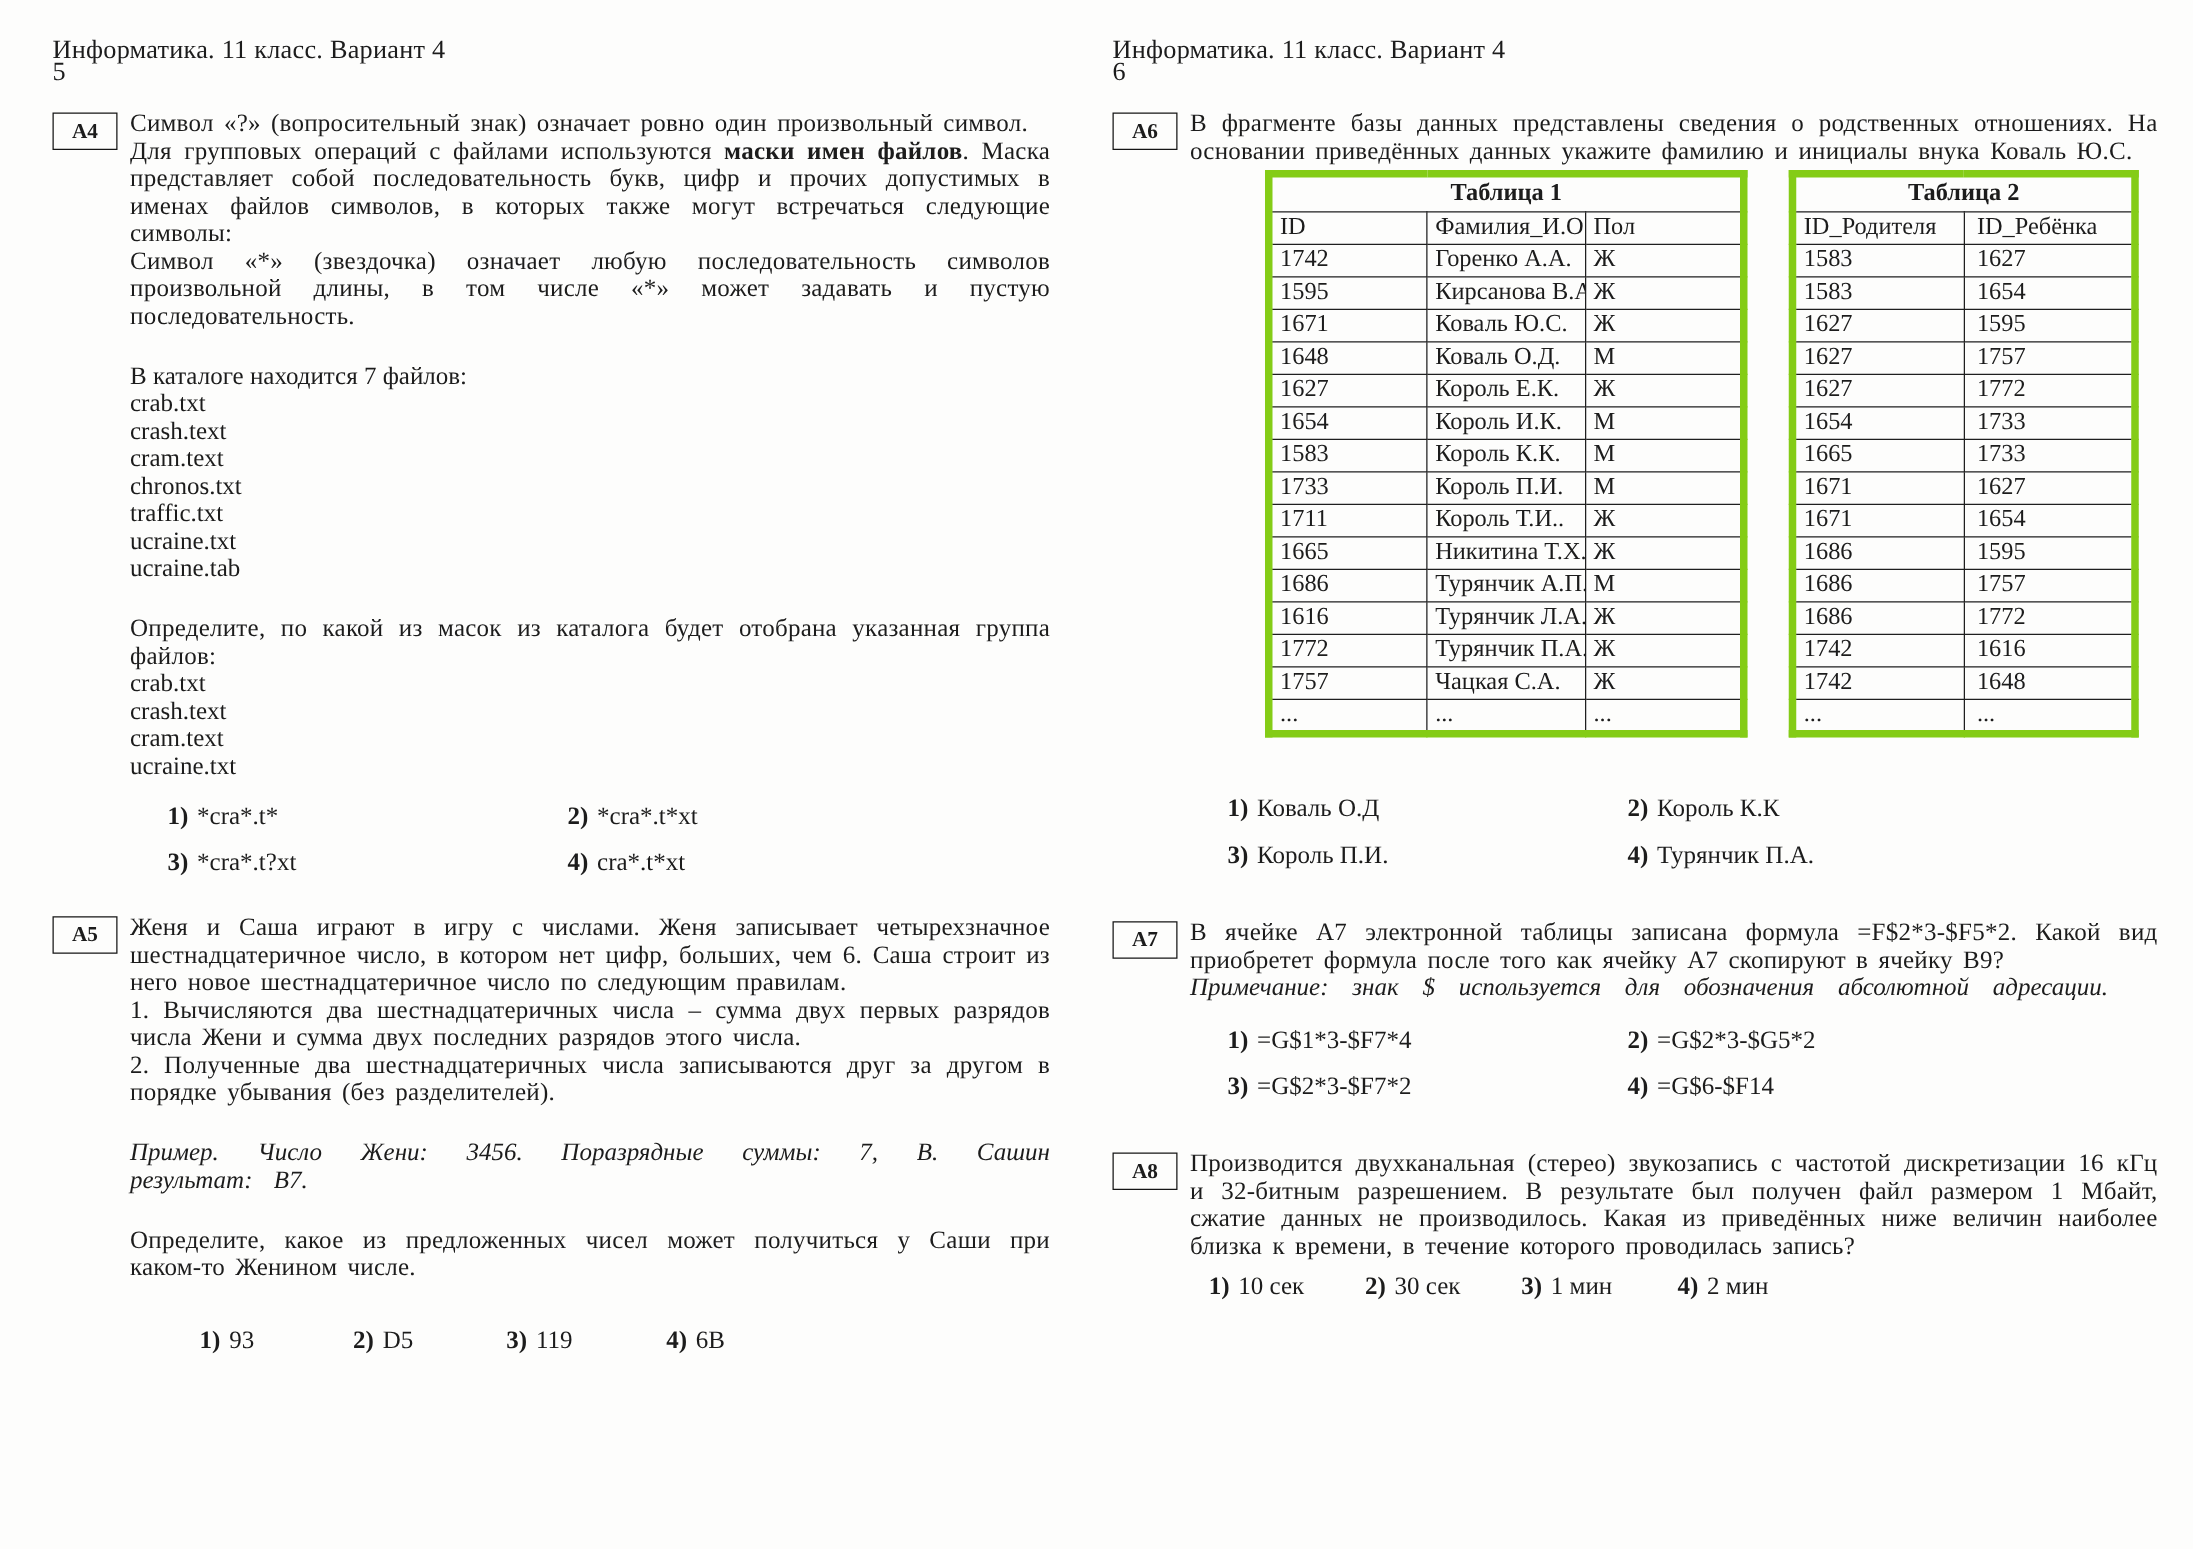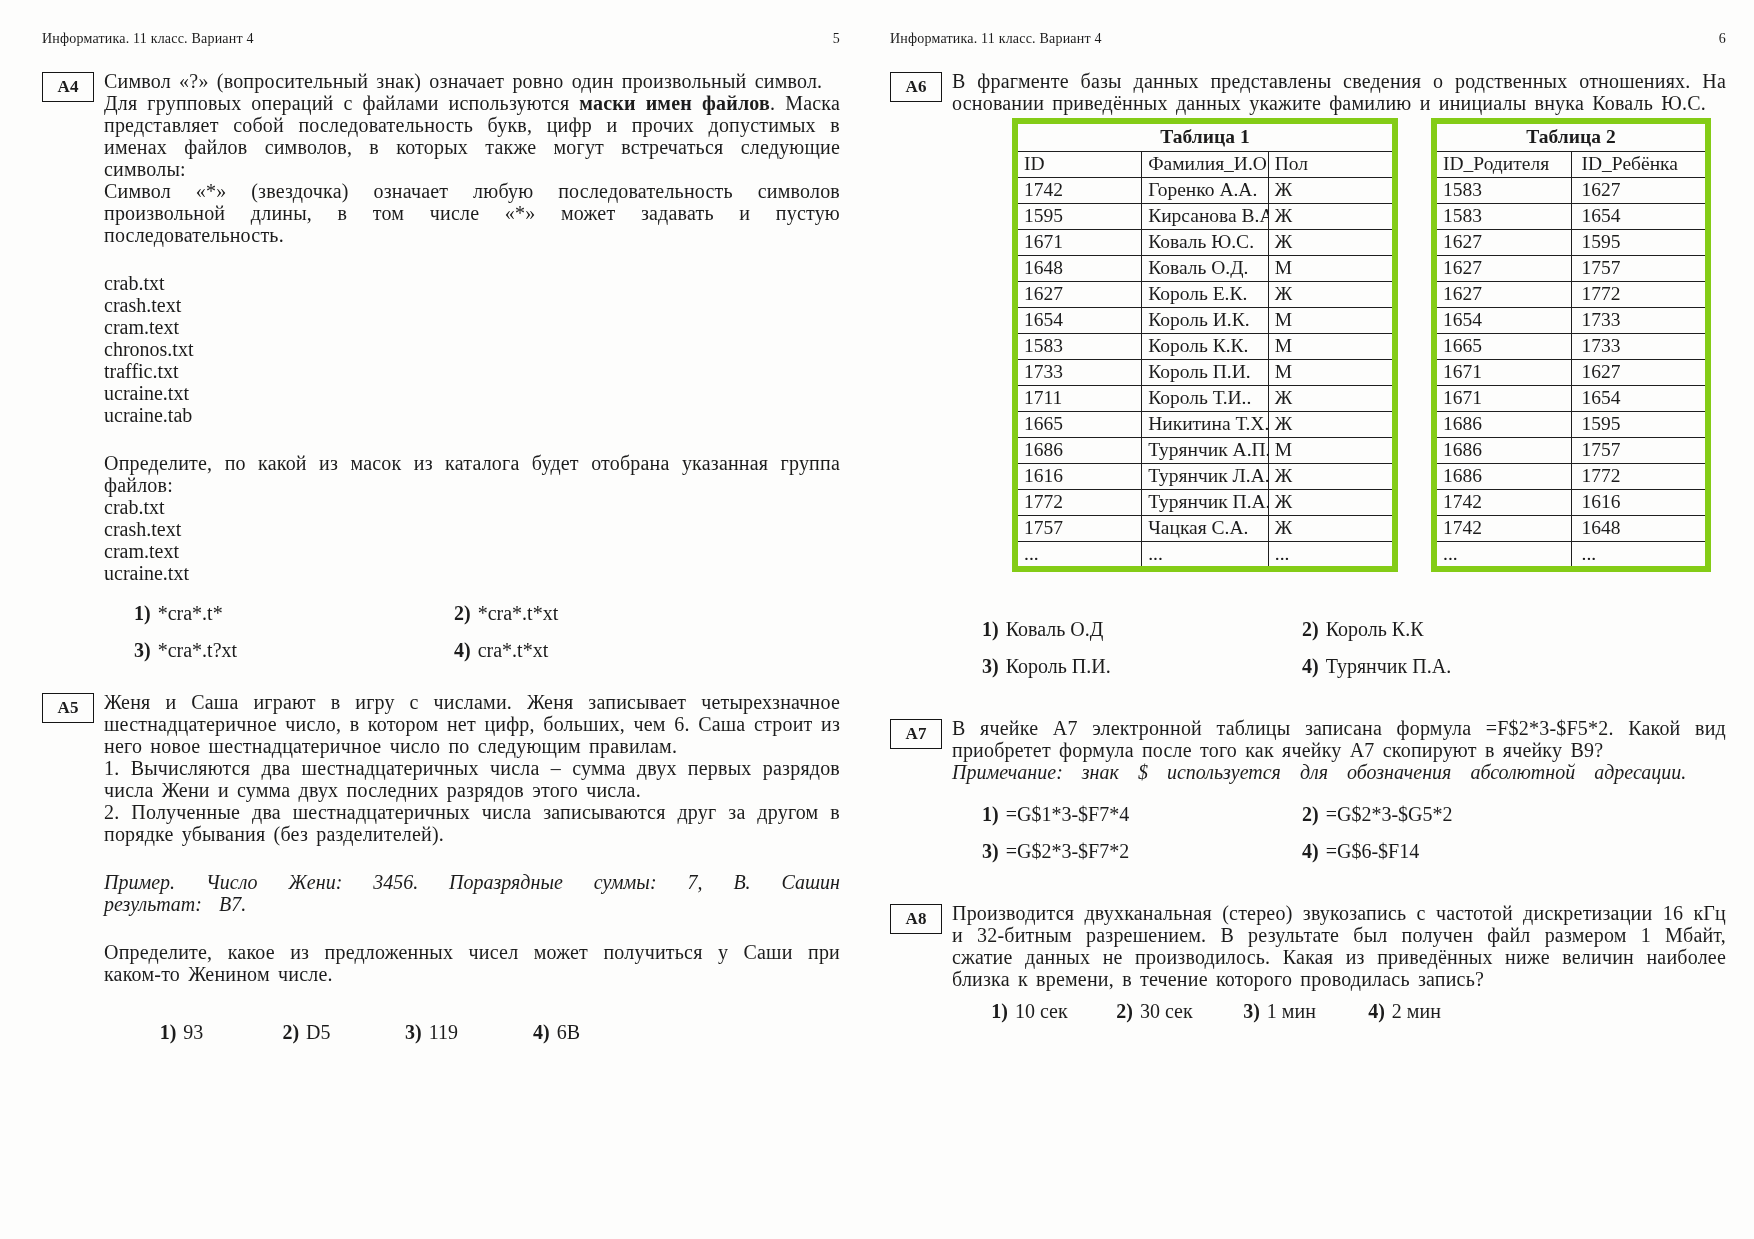--- a/index.html
+++ b/index.html
@@ -5,21 +5,21 @@
   html,body{margin:0;padding:0;}
   body{
     width:1754px;height:1239px;position:relative;overflow:hidden;
     background:#fdfdfc;color:#1c1c1c;
     font-family:"Liberation Serif","DejaVu Serif",serif;
     font-size:20px;line-height:22px;
   }
   .page{position:absolute;top:0;height:1239px;width:877px;box-sizing:border-box;}
   .page-left{left:0;padding:30px 37px 0 42px;}
   .page-right{left:877px;padding:30px 28px 0 13px;}
-  .page-header{display:flex;justify-content:space-between;font-size:14px;line-height:18px;letter-spacing:.2px;}
+  .page-header{display:flex;justify-content:space-between;font-size:21px;line-height:18px;letter-spacing:.2px;flex-direction:column;}
   .question{display:flex;align-items:flex-start;}
   .qlabel{
     flex:0 0 auto;width:50px;height:28px;margin-right:10px;margin-top:2px;
     border:1.5px solid #151515;display:flex;align-items:center;justify-content:center;
     font-weight:bold;font-size:17px;
   }
   .qbody{flex:1 1 auto;min-width:0;}
   p{margin:0;}
   .just{text-align:justify;word-spacing:3px;letter-spacing:.2px;}
   .vspace{height:26px;}
@@ -44,40 +44,41 @@
   .table1{width:386px;}
   .table1 th:nth-child(1),.table1 td:nth-child(1){width:85px;}
   .table1 th:nth-child(2),.table1 td:nth-child(2){width:211px;}
   .table1 th:nth-child(3),.table1 td:nth-child(3){width:90px;}
   .table2{width:280px;}
   .table2 th:nth-child(1),.table2 td:nth-child(1){width:137px;}
   .table2 th:nth-child(2),.table2 td:nth-child(2){width:143px;padding-left:10px;}
   .a6-options{margin-top:46px;}
   .q-a7{margin-top:40px;}
   .q-a8{margin-top:40px;}
-  .q-a8 .options{margin-top:10px;text-align:center;}
+  .q-a8 .options{margin-top:10px;}
 </style>
 </head>
 <body>
 
 <div class="sheet">
 
   <section class="page page-left">
     <header class="page-header">
       <span>Информатика. 11 класс. Вариант 4</span>
       <span>5</span>
     </header>
 
     <div class="question" style="margin-top:22px;">
       <div class="qlabel">А4</div>
       <div class="qbody">
         <p class="just">Символ «?» (вопросительный знак) означает ровно один произвольный символ.</p>
         <p class="just"><span>Для групповых операций с файлами используются </span><b>маски имен файлов</b><span>. Маска представляет собой последовательность букв, цифр и прочих допустимых в именах файлов символов, в которых также могут встречаться следующие символы:</span></p>
         <p class="just">Символ «*» (звездочка) означает любую последовательность символов произвольной длины, в том числе «*» может задавать и пустую последовательность.</p>
         <div class="vspace"></div>
+        <p>В каталоге находится 7 файлов:</p>
         <ul class="file-list">
 
         <li>crab.txt</li>
             <li>crash.text</li>
             <li>cram.text</li>
             <li>chronos.txt</li>
             <li>traffic.txt</li>
             <li>ucraine.txt</li>
             <li>ucraine.tab</li>
           </ul>

